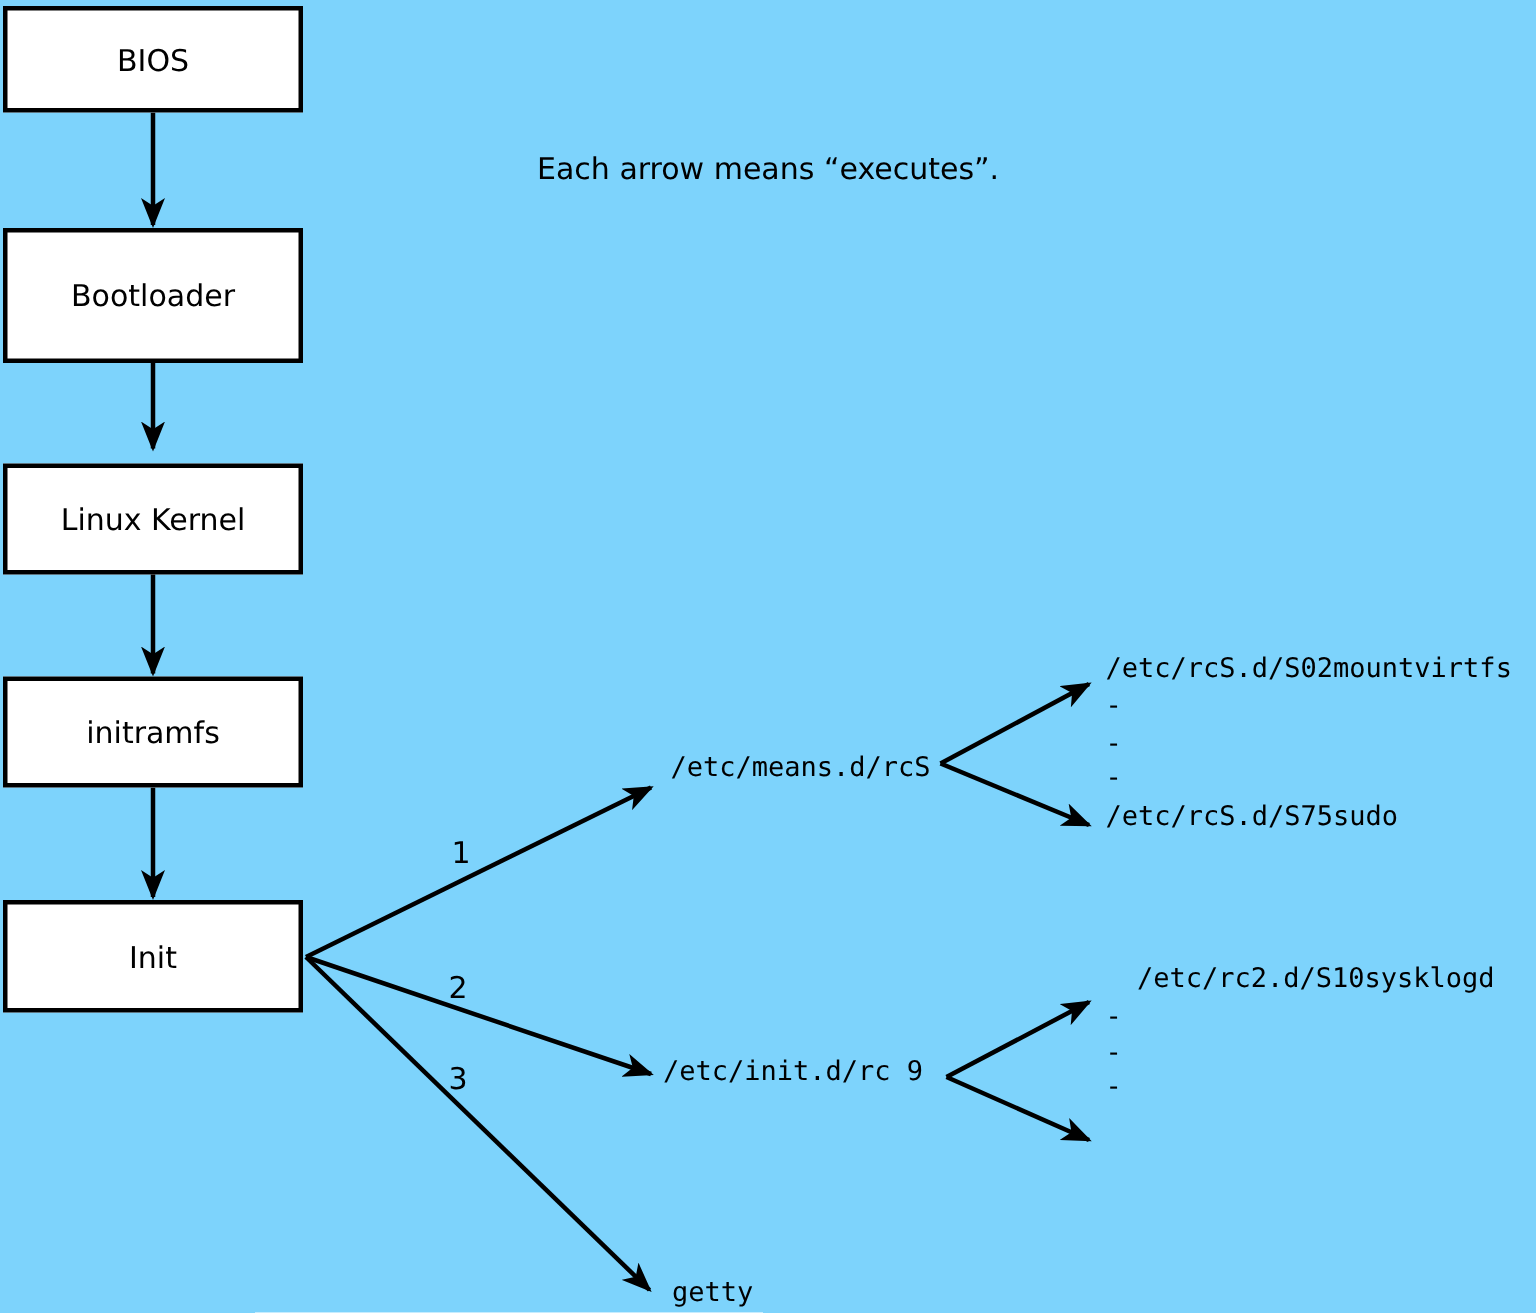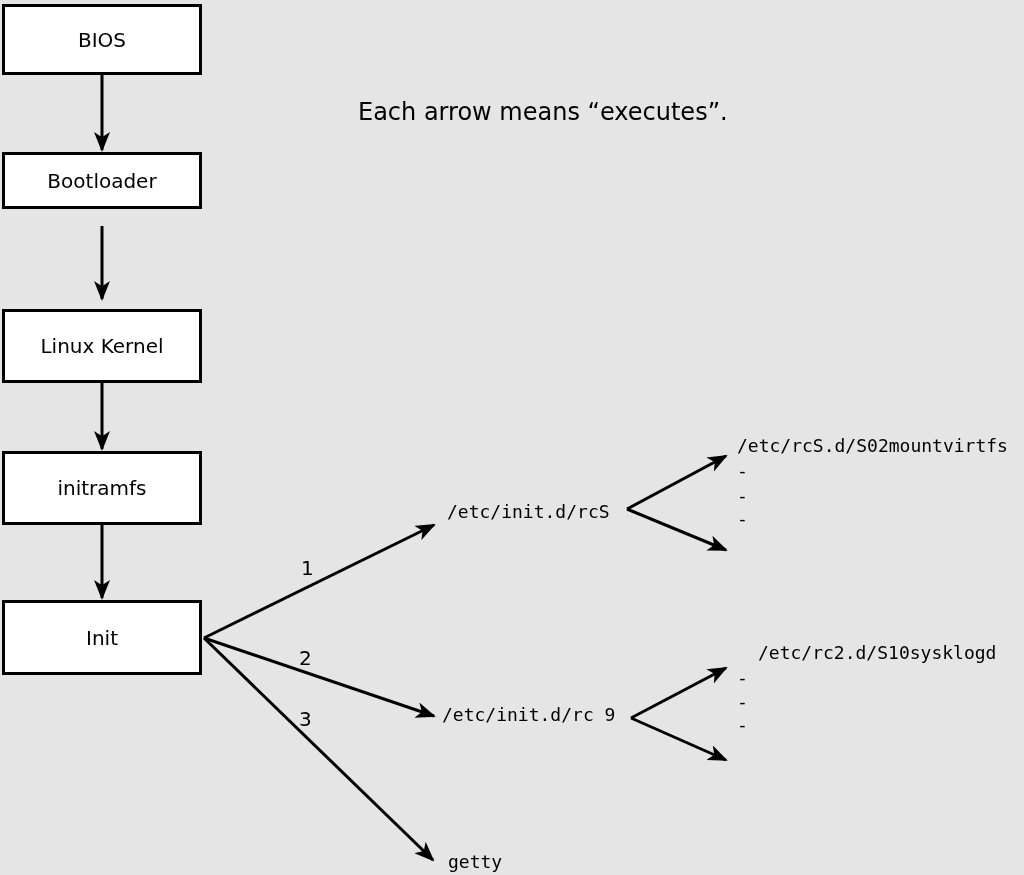--- a/index.html
+++ b/index.html
@@ -4,21 +4,21 @@
 <style>
   html, body {
     margin: 0;
     padding: 0;
     background: #ffffff;
   }
   .stage {
     position: relative;
     width: 1024px;
     height: 875px;
-    background: #e5e5e5;
+    background: #7dd3fc;
     overflow: hidden;
   }
   .stage svg {
     position: absolute;
     left: 0; top: 0;
     width: 1024px; height: 875px;
   }
   .box {
     position: absolute;
     left: 2px;
@@ -29,21 +29,21 @@
     display: flex;
     align-items: center;
     justify-content: center;
     font-family: "DejaVu Sans", "Liberation Sans", sans-serif;
     font-size: 20px;
     color: #000000;
   }
   .caption {
     position: absolute;
     font-family: "DejaVu Sans", "Liberation Sans", sans-serif;
-    font-size: 24px;
+    font-size: 20px;
     color: #000000;
     white-space: pre;
     line-height: 24px;
   }
   .branch-num {
     position: absolute;
     font-family: "DejaVu Sans", "Liberation Sans", sans-serif;
     font-size: 20px;
     color: #000000;
     line-height: 20px;
@@ -82,46 +82,47 @@
     <line x1="627" y1="509" x2="726" y2="456" marker-end="url(#ah)"></line>
     <line x1="627" y1="509" x2="726" y2="550" marker-end="url(#ah)"></line>
 
     <line x1="631" y1="718" x2="726" y2="668" marker-end="url(#ah)"></line>
     <line x1="631" y1="718" x2="726" y2="760" marker-end="url(#ah)"></line>
   </svg>
 
   <div class="box" style="top:4px;height:71px;">
       <span>BIOS</span>
     </div>
-  <div class="box" style="top:152px;height:57px;">
+  <div class="box" style="top:152px;height:90px;">
       <span>Bootloader</span>
     </div>
   <div class="box" style="top:309px;height:74px;">
       <span>Linux Kernel</span>
     </div>
   <div class="box" style="top:451px;height:74px;">
       <span>initramfs</span>
     </div>
   <div class="box" style="top:600px;height:75px;">
       <span>Init</span>
     </div>
 
   <div class="caption" style="left:358px;top:100px;">Each arrow means “executes”.</div>
 
   <div class="branch-num" style="left:301px;top:558px;">1</div>
   <div class="branch-num" style="left:299px;top:648px;">2</div>
   <div class="branch-num" style="left:299px;top:709px;">3</div>
 
-  <div class="mono" style="left:447px;top:502px;">/etc/init.d/rcS</div>
+  <div class="mono" style="left:447px;top:502px;">/etc/means.d/rcS</div>
   <div class="mono" style="left:442px;top:705px;">/etc/init.d/rc 9</div>
   <div class="mono" style="left:448px;top:852px;">getty</div>
 
   <div class="mono" style="left:737px;top:436px;">/etc/rcS.d/S02mountvirtfs</div>
   <div class="mono" style="left:737px;top:461px;">-</div>
   <div class="mono" style="left:737px;top:486px;">-</div>
   <div class="mono" style="left:737px;top:509px;">-</div>
+  <div class="mono" style="left:737px;top:535px;">/etc/rcS.d/S75sudo</div>
 
   <div class="mono" style="left:758px;top:643px;">/etc/rc2.d/S10sysklogd</div>
   <div class="mono" style="left:737px;top:668px;">-</div>
   <div class="mono" style="left:737px;top:692px;">-</div>
   <div class="mono" style="left:737px;top:715px;">-</div>
 
 </div>
 
 </body></html>

